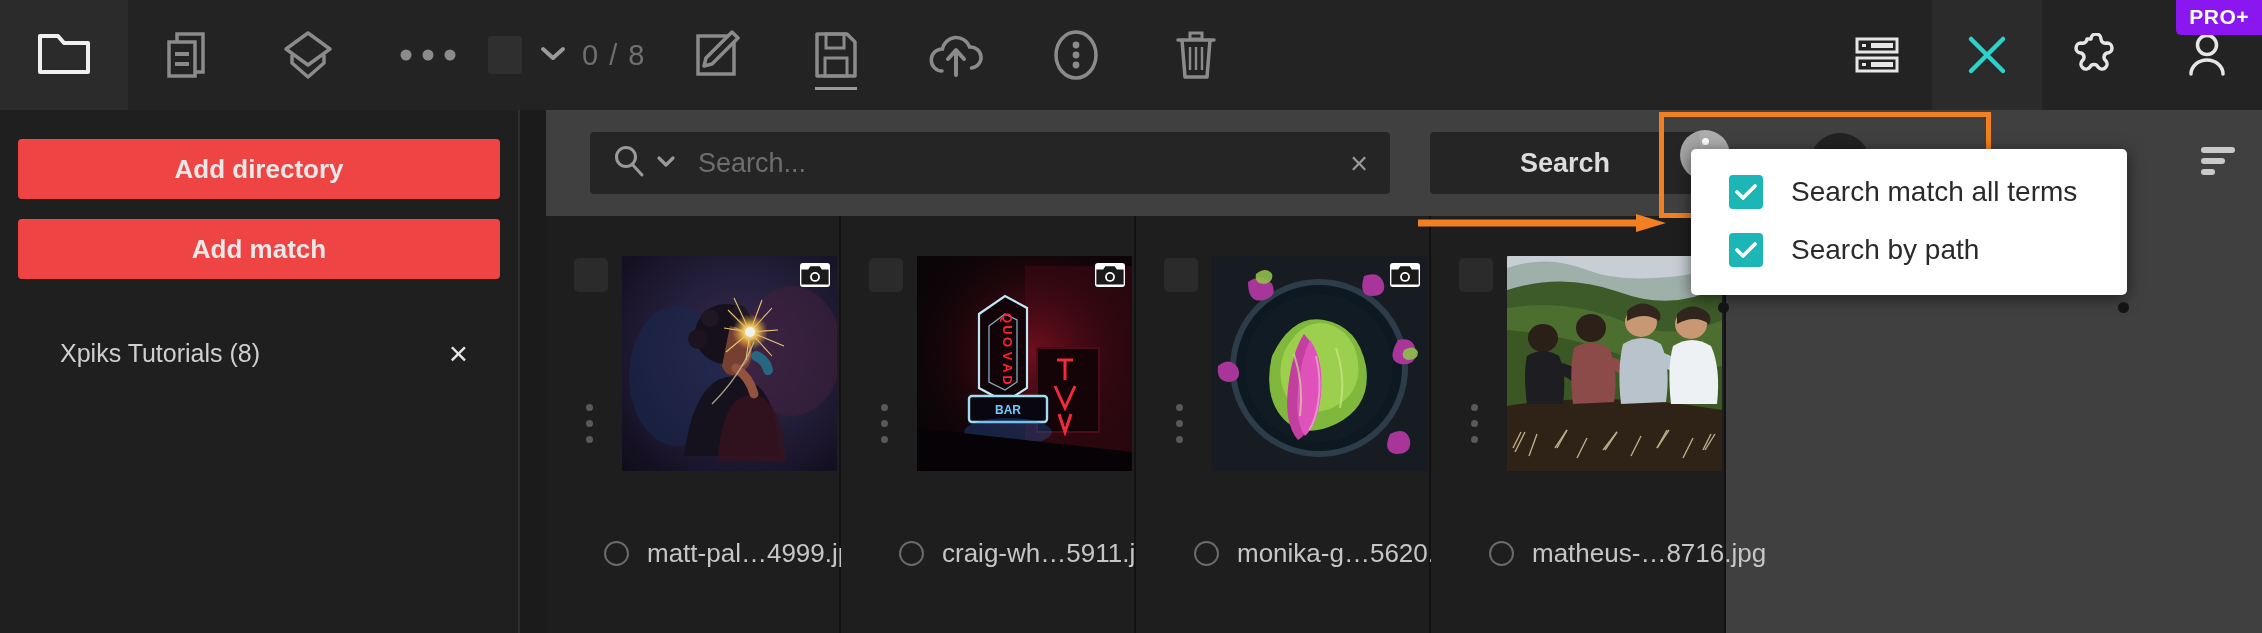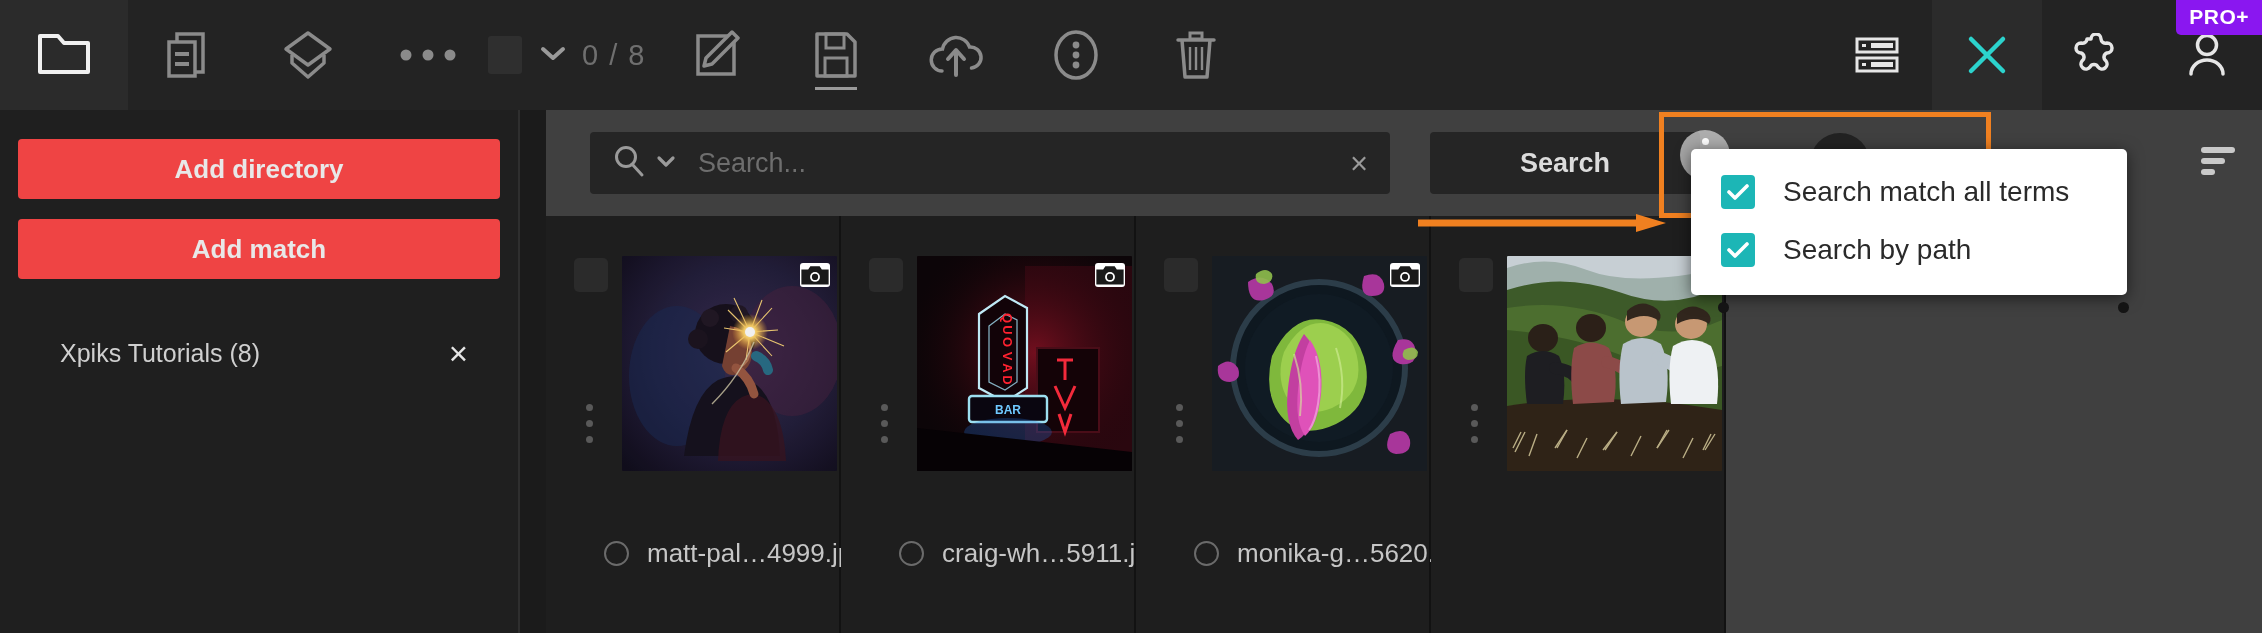--- a/index.html
+++ b/index.html
@@ -295,21 +295,21 @@
     width: 436px;
     background: #ffffff;
     border-radius: 5px;
     box-shadow: 0 3px 16px rgba(0,0,0,0.55);
     z-index: 63;
     padding: 14px 0 16px 0;
   }
   .menu-item {
     display: flex; align-items: center;
     height: 58px;
-    padding-left: 30px;
+    padding-left: 38px;
   }
   .mi-check {
     width: 34px; height: 34px;
     background: #1cb6b6;
     border-radius: 4px;
     flex: 0 0 auto;
     display: flex; align-items: center; justify-content: center;
   }
   .mi-label {
     margin-left: 28px;
@@ -719,20 +719,24 @@
               <ellipse cx="184" cy="68" rx="16" ry="15" fill="#c79873"></ellipse>
               <path d="M170 58 q14 -14 30 -2 q6 6 2 12 q-14 -10 -32 0 z" fill="#31261d"></path>
               <path d="M166 90 q19 -12 38 0 q10 22 6 58 L164 148 q-4 -36 2 -58 z" fill="#eef1f3"></path>
             </g>
             <g stroke="#c9bd91" stroke-width="1.4" opacity="0.9" fill="none">
               <path d="M8 196 l10 -20 M22 200 l8 -22 M48 192 l12 -18 M70 202 l10 -20 M96 194 l14 -18 M124 200 l10 -20 M150 192 l12 -18 M176 202 l10 -20 M198 194 l10 -16"></path>
               <path d="M14 176 l-8 16 M60 174 l-10 18 M110 176 l-12 18 M160 174 l-10 18 M204 178 l-8 16"></path>
             </g>
           </svg>
         </div>
+        <div class="filename-row">
+          <span class="radio"></span>
+          <span class="fname">matheus-…8716.jpg</span>
+        </div>
       </div>
 
     </div>
   </div>
 
   <svg class="annot-arrow" viewBox="0 0 250 20">
     <path d="M0 10 L222 10" stroke="#f08020" stroke-width="7" stroke-linecap="butt"></path>
     <path d="M218 1 L248 10 L218 19 Z" fill="#f08020"></path>
   </svg>
 

